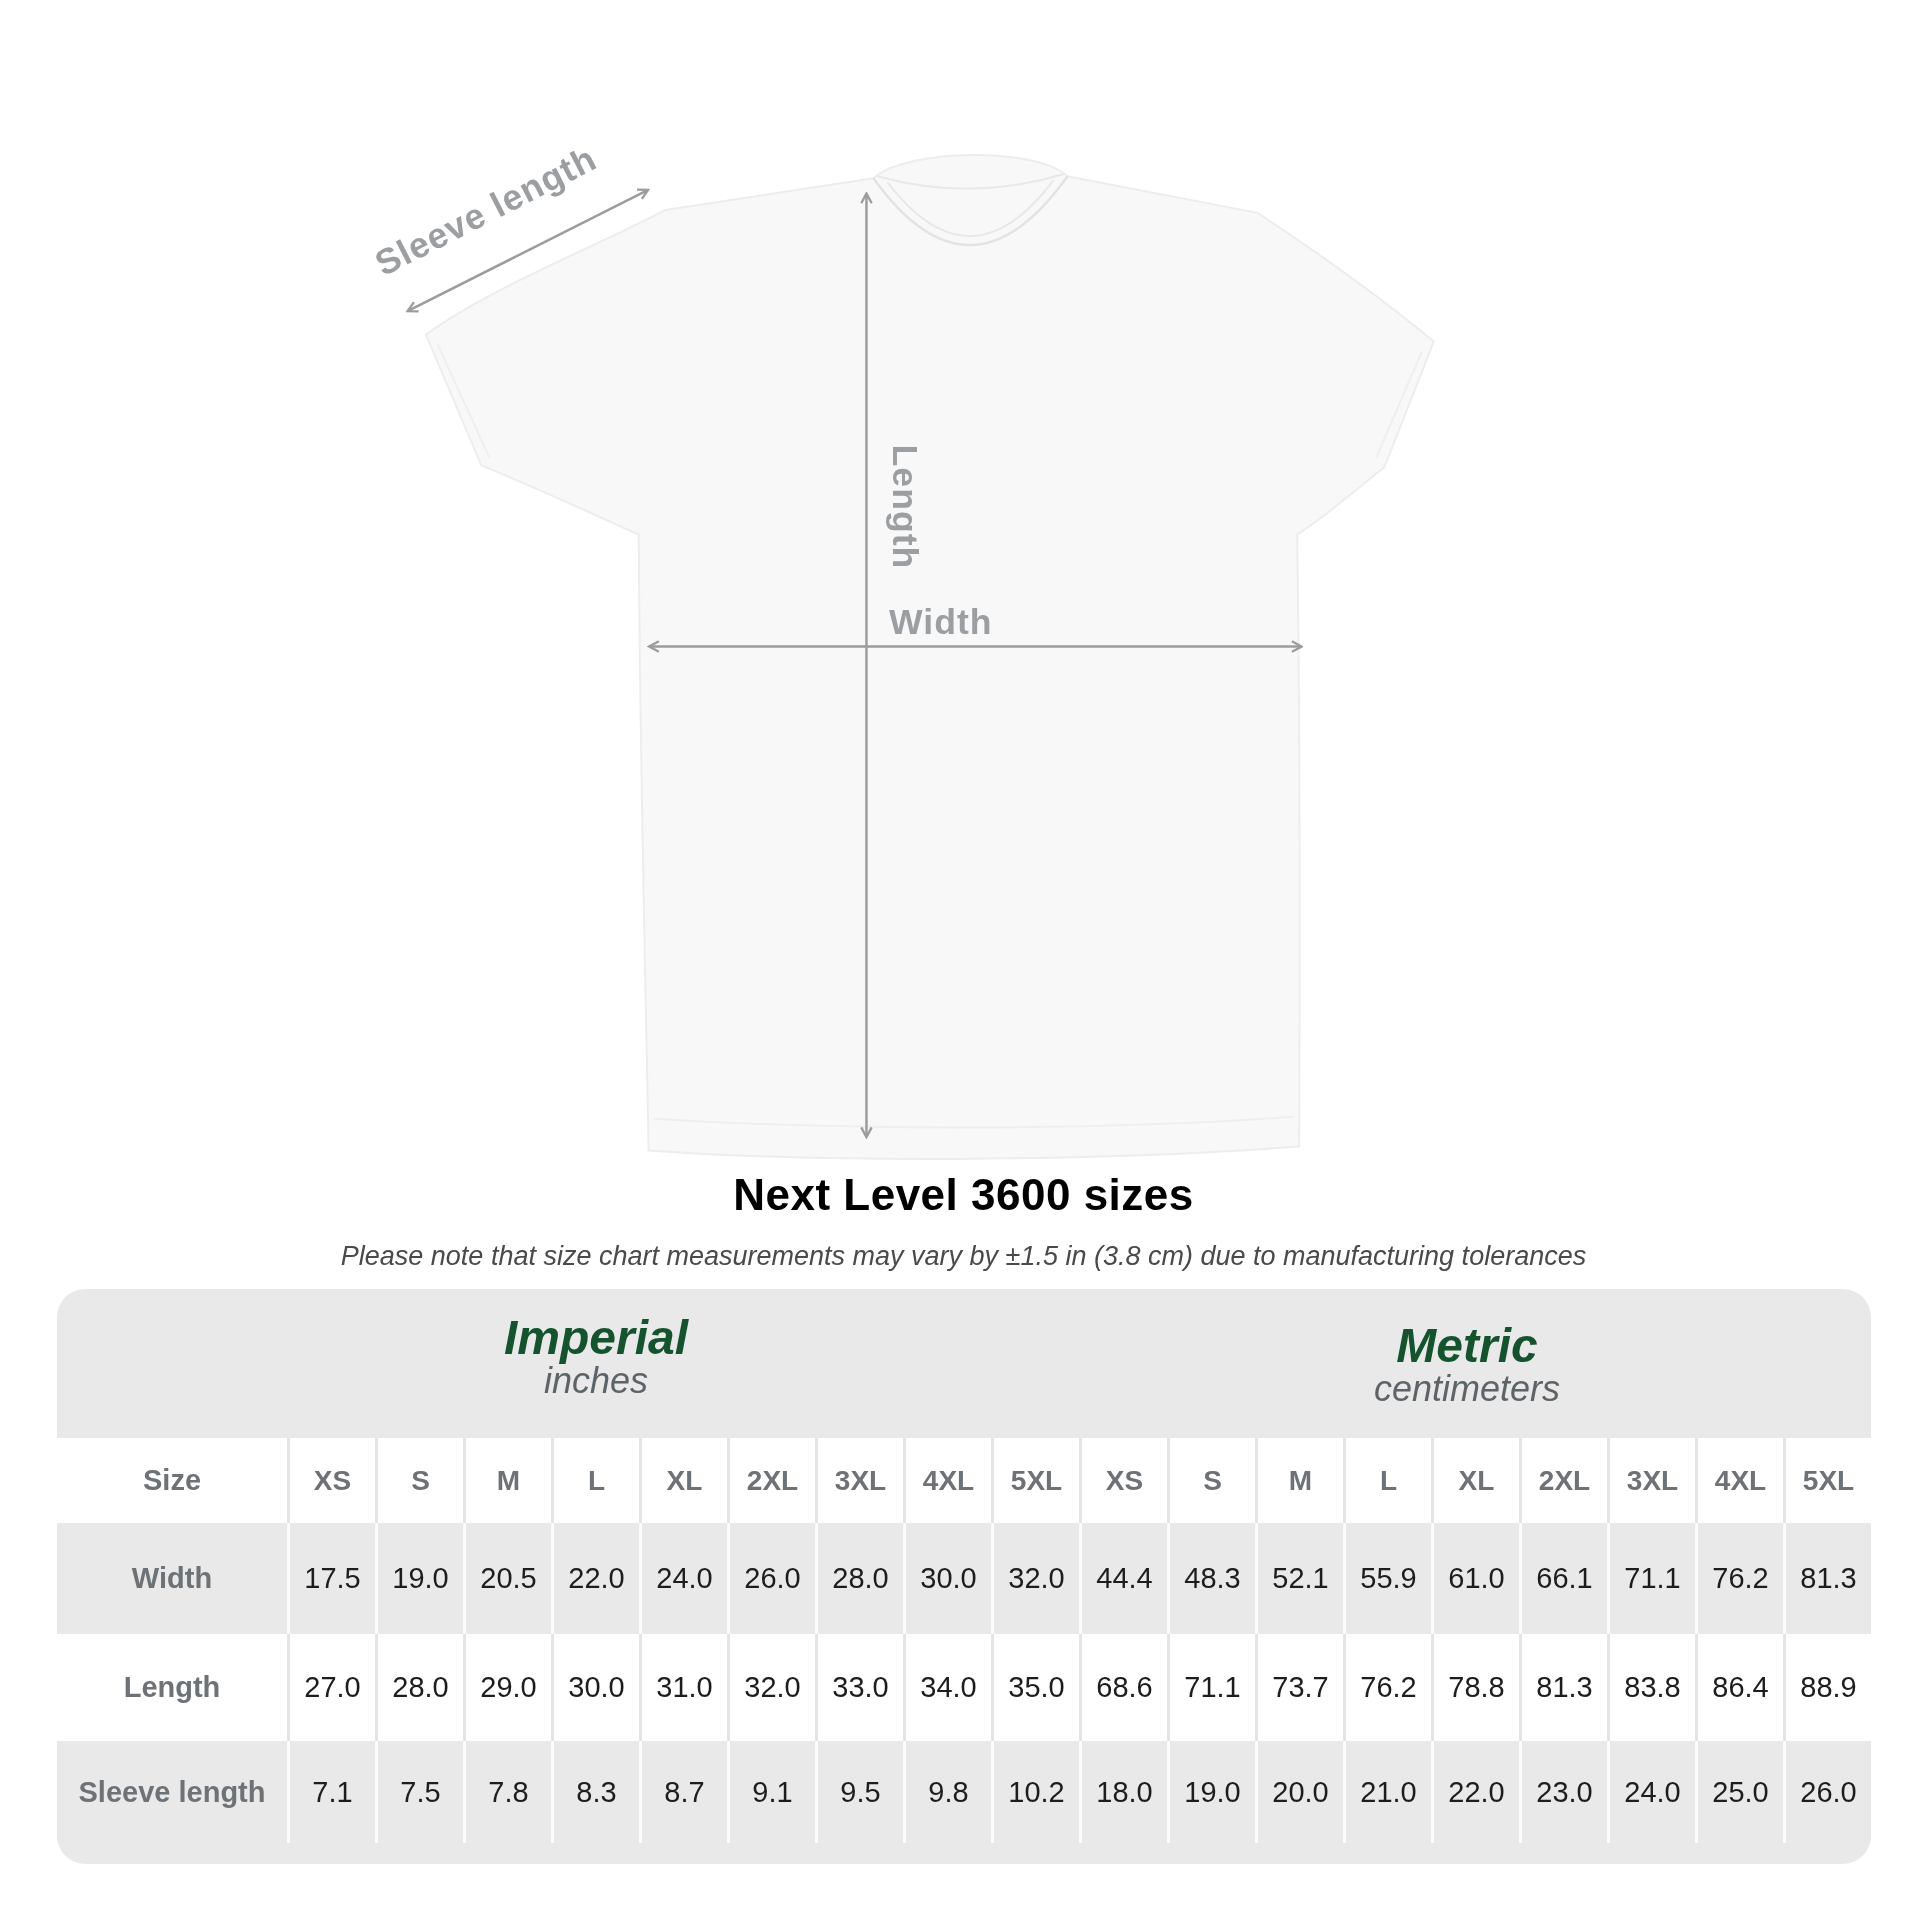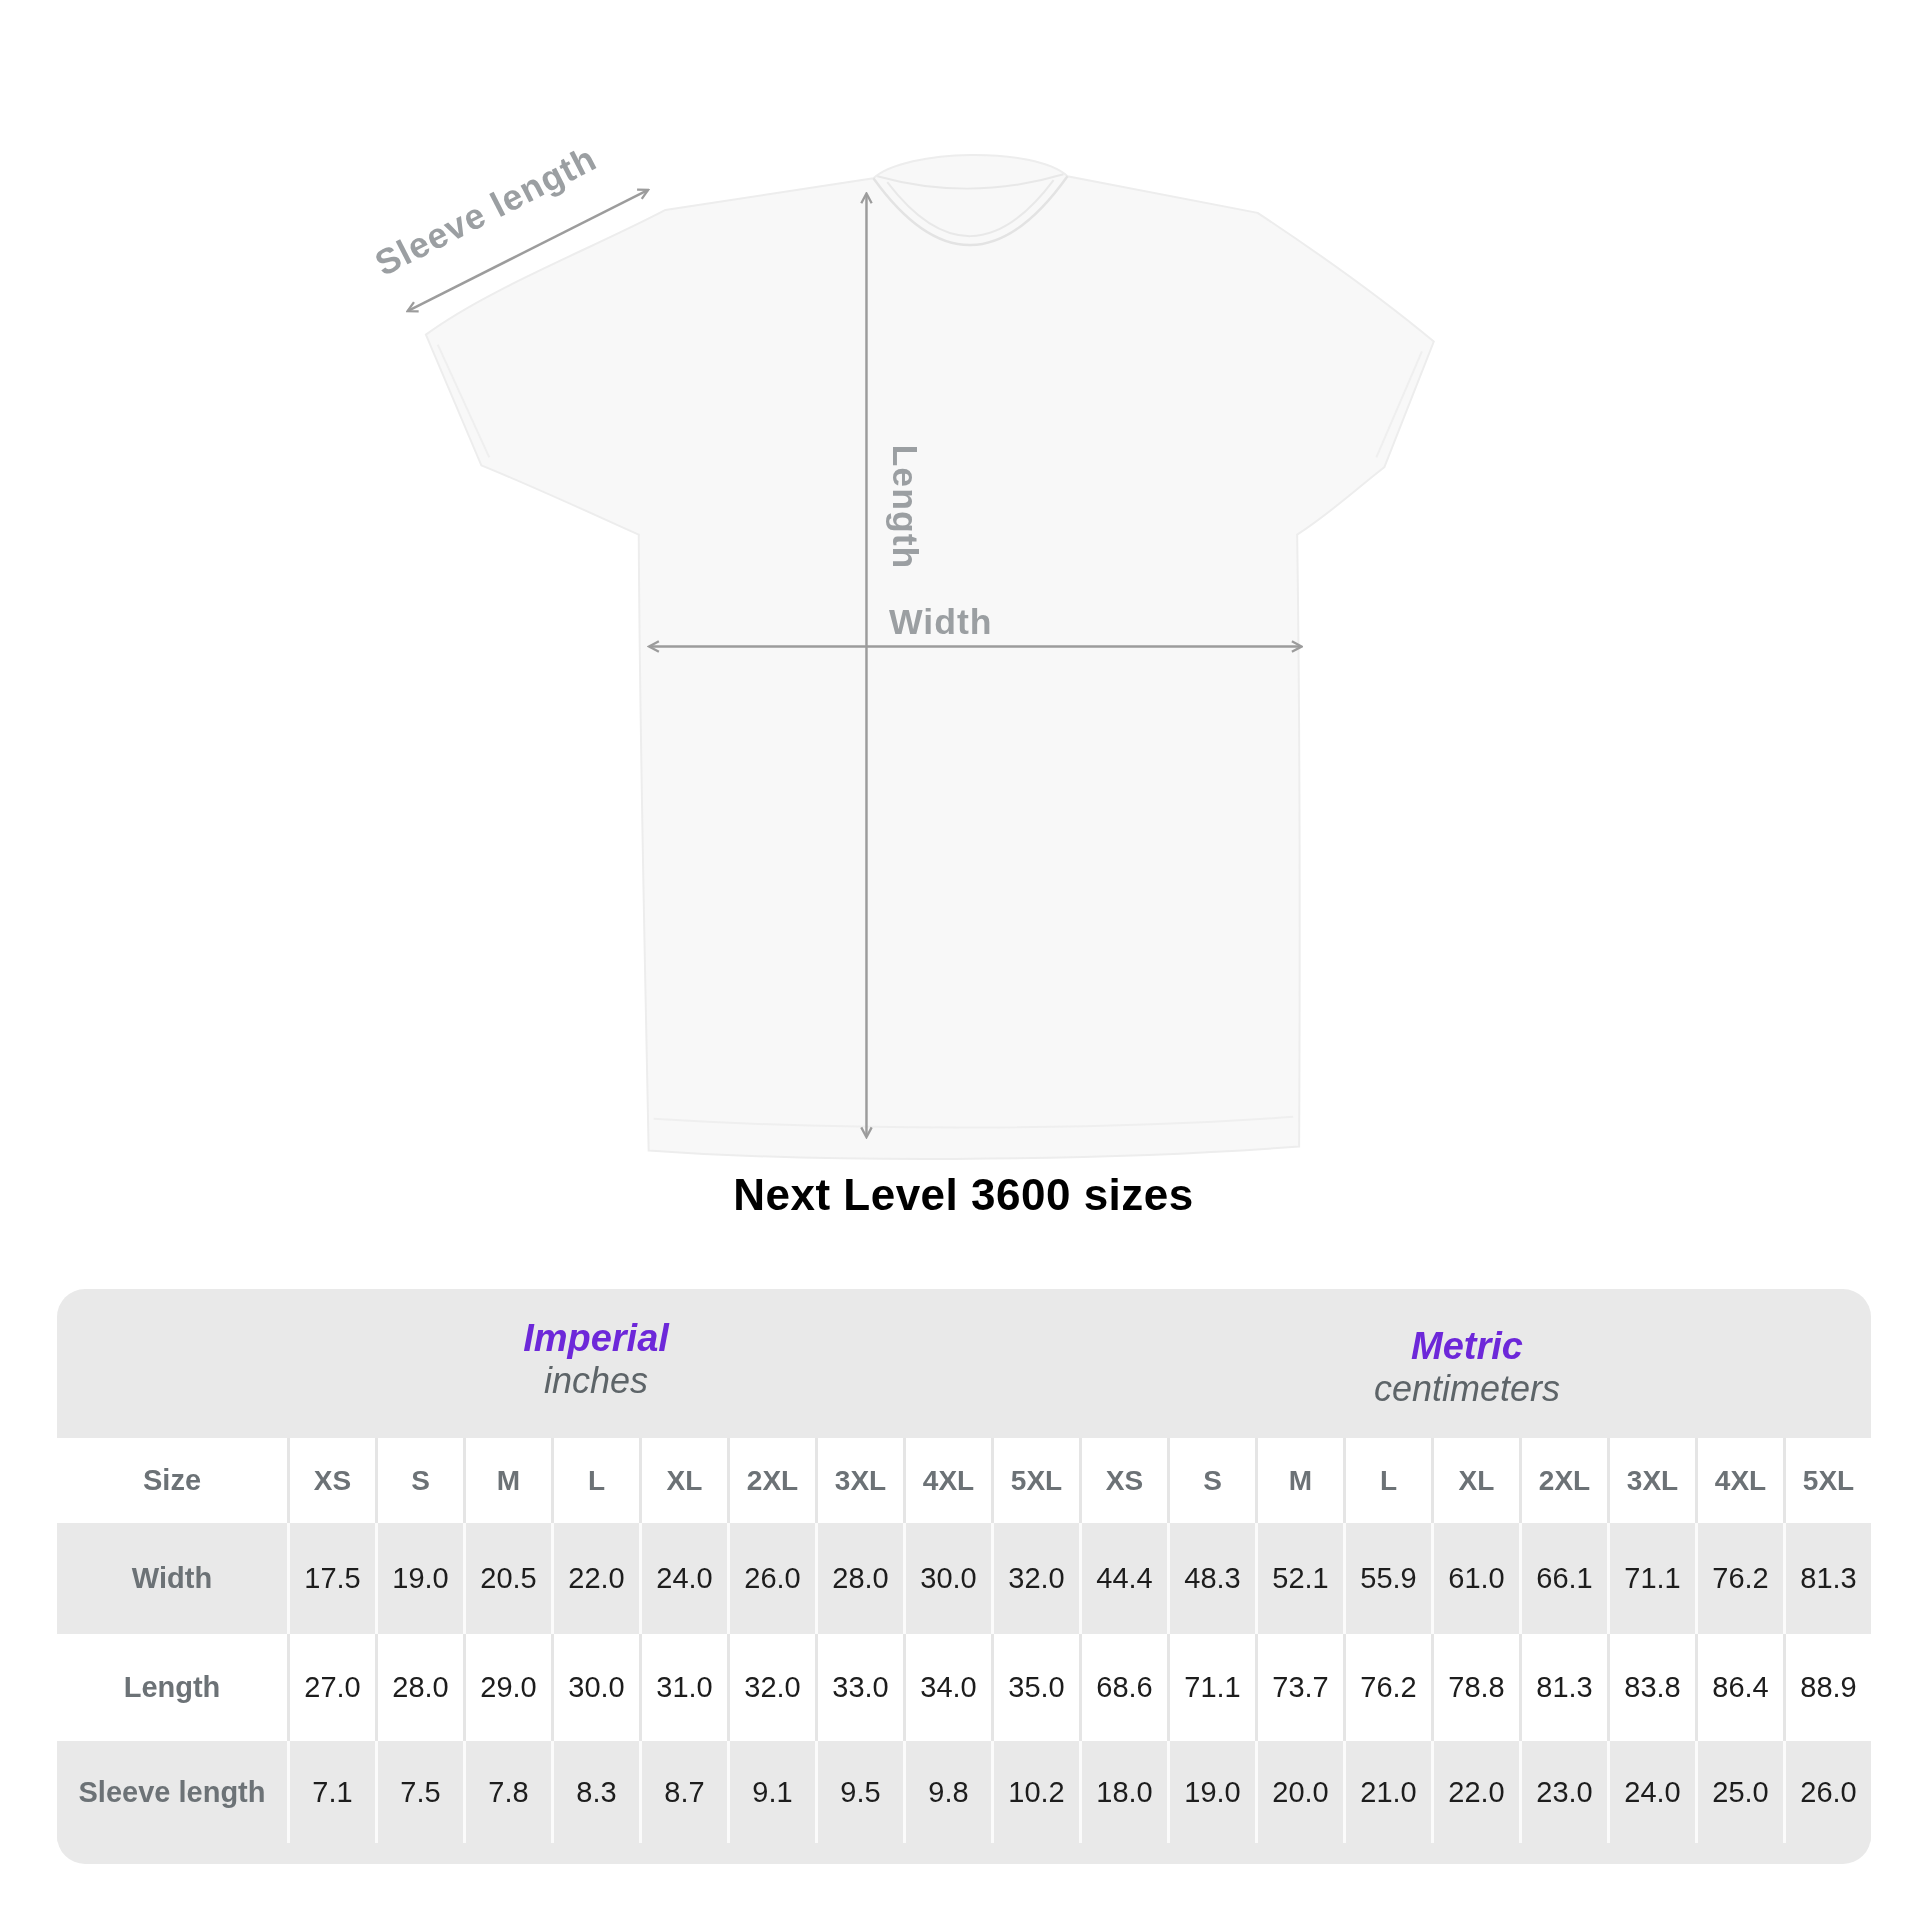--- a/index.html
+++ b/index.html
@@ -39,22 +39,22 @@
     border-radius:28px;
     overflow:hidden;
   }
   .unit-header{position:relative;height:149px;}
   .unit-group{
     position:absolute;top:26px;
     transform:translateX(-50%);
     text-align:center;white-space:nowrap;
   }
   .unit-group .uname{
-    font-size:38px;font-weight:bold;font-style:italic;
-    color:#6d28d9;line-height:46px;
+    font-size:48px;font-weight:bold;font-style:italic;
+    color:#14532d;line-height:46px;
   }
   .unit-group .uunit{
     font-size:36px;font-style:italic;
     color:#5d6468;line-height:40px;
   }
   .unit-group.imperial{left:539px;}
   .unit-group.metric{left:1410px;margin-top:8px;}
   .trow{
     display:grid;
     grid-template-columns:230px repeat(18,1fr);
@@ -115,20 +115,21 @@
     <text class="annot-text" transform="translate(496,224) rotate(-27)" text-anchor="middle">Sleeve length</text>
 
     <line x1="875" y1="196" x2="875" y2="1148" stroke="#9c9c9c" stroke-width="2.5" marker-start="url(#arrowhead)" marker-end="url(#arrowhead)"></line>
     <text class="annot-text" transform="translate(902,512) rotate(90)" text-anchor="middle">Length</text>
 
     <line x1="656" y1="653" x2="1314" y2="653" stroke="#9c9c9c" stroke-width="2.5" marker-start="url(#arrowhead)" marker-end="url(#arrowhead)"></line>
     <text class="annot-text" x="950" y="640" text-anchor="middle">Width</text>
   </svg>
 
   <h1 class="page-title">Next Level 3600 sizes</h1>
+  <p class="tolerance-note">Please note that size chart measurements may vary by ±1.5 in (3.8 cm) due to manufacturing tolerances</p>
 
   <div class="size-table">
 
     <div class="unit-header">
       <div class="unit-group imperial">
         <div class="uname">Imperial</div>
         <div class="uunit">inches</div>
       </div>
       <div class="unit-group metric">
         <div class="uname">Metric</div>

